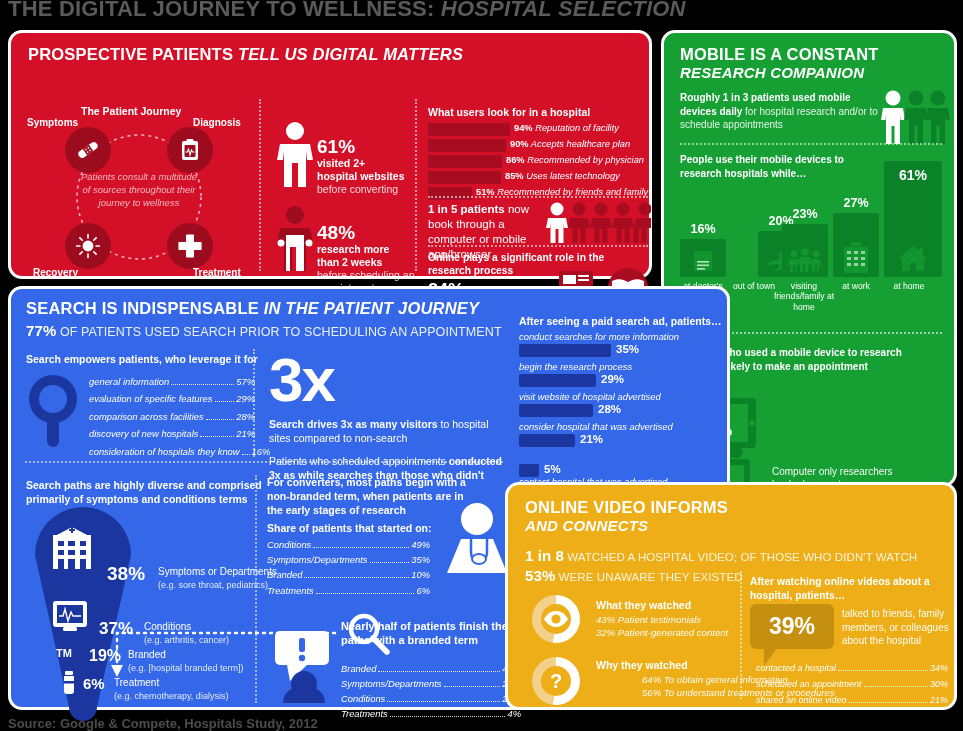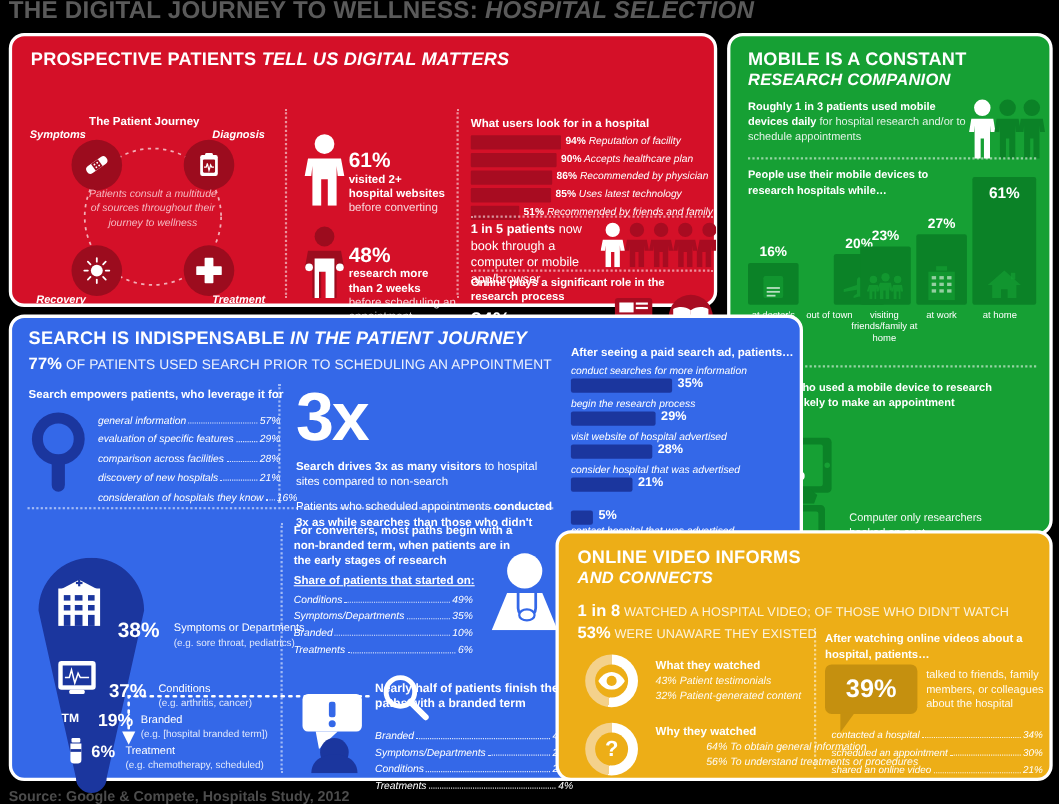--- a/index.html
+++ b/index.html
@@ -37,21 +37,21 @@
 
   
   #red-title { position: absolute; left: 17px; top: 12px; }
   #journey-title { position: absolute; left: 70px; top: 72px; color:#fff; font-size:10.5px; font-weight:bold; }
   .journey-wrap { position: absolute; left: 14px; top: 86px; width: 228px; height: 160px; }
   .jnode {
     position: absolute; width: 46px; height: 46px; border-radius: 50%;
     background: #9C0C1E; display:flex; align-items:center; justify-content:center;
     color:#fff; font-size: 22px;
   }
-  .jlabel { position:absolute; color:#fff; font-size:10px; font-weight:bold; white-space:nowrap;font-style:italic; }
+  .jlabel { position:absolute; color:#fff; font-size:10px; font-weight:bold; white-space:nowrap; }
   .jcenter {
     position:absolute; left: 52px; top: 52px; width: 124px;
     text-align:center; color:#F5B8C0; font-size:9.5px; font-style:italic; line-height:1.35;
   }
 
   .person { position:absolute; }
 
   #stat61 { position: absolute; left: 306px; top: 104px; width: 110px; }
   #stat48 { position: absolute; left: 306px; top: 190px; width: 110px; }
   .bignum { color:#fff; font-size: 19px; font-weight: bold; line-height: 1.05; }
@@ -95,21 +95,21 @@
   .pbar-lbl { position:absolute; color:#fff; font-size:9.4px; font-style:italic; }
   .pbar { position:absolute; height:13px; background:#1B369E; border-radius:2px; }
   .pbar-pct { position:absolute; color:#fff; font-size:11.5px; font-weight:bold; }
 
   #paths-title { position:absolute; left:15px; top:189px; width:250px; color:#fff; font-size:10.5px; font-weight:bold; line-height:1.35; }
   .funnel-row-pct { position:absolute; color:#fff; font-weight:bold; }
   .funnel-row-txt { position:absolute; color:#fff; font-size:10px; line-height:1.25; }
   .funnel-row-txt .eg { font-size:9px; opacity:.85; }
 
   #conv-title { position:absolute; left:256px; top:186px; width:200px; color:#fff; font-size:10.5px; font-weight:bold; line-height:1.35; }
-  #share-title { position:absolute; left:256px; top:233px; color:#fff; font-size:10.5px; font-weight:bold;text-decoration:underline; }
+  #share-title { position:absolute; left:256px; top:233px; color:#fff; font-size:10.5px; font-weight:bold; }
   #nearly-title { position:absolute; left:330px; top:330px; width:180px; color:#fff; font-size:11px; font-weight:bold; line-height:1.3; }
 
   
   #y-title { position:absolute; left:17px; top:13px; }
   #y-l1 { position:absolute; left:17px; top:62px; color:#fff; font-size:13px; letter-spacing:.1px; white-space:nowrap; }
   #y-l2 { position:absolute; left:17px; top:82px; color:#fff; font-size:13px; letter-spacing:.1px; white-space:nowrap; }
   #y-l1 b, #y-l2 b { font-size:15px; }
   #y-l1 .lt, #y-l2 .lt { opacity:.85; font-size:11.5px; }
   .donut { position:absolute; width:48px; height:48px; border-radius:50%; }
   .donut .hole { position:absolute; left:9px; top:9px; width:30px; height:30px; border-radius:50%; background:#EDAE17;
@@ -511,20 +511,21 @@
 
       <div class="pbar-lbl" style="left:0;top:90px;">consider hospital that was advertised</div>
       <div class="pbar" style="left:0;top:103px;width:56px;"></div>
       <div class="pbar-pct" style="left:61px;top:102px;">21%</div>
 
       <div class="pbar-lbl" style="left:0;top:120px;margin-top:25px;">contact hospital that was advertised</div>
       <div class="pbar" style="left:0;top:133px;width:20px;"></div>
       <div class="pbar-pct" style="left:25px;top:132px;">5%</div>
     </div>
 
+    <div id="paths-title">Search paths are highly diverse and comprised primarily of symptoms and conditions terms</div>
 
     <svg width="120" height="220" style="position:absolute;left:14px;top:218px;">
       <path d="M10 48 A48 48 0 1 1 106 48 L72 200 A12 12 0 0 1 44 200 Z" fill="#1B369E"></path>
     </svg>
     <svg width="50" height="48" viewBox="0 0 50 48" style="position:absolute;left:36px;top:236px;">
       <rect x="6" y="10" width="38" height="34" fill="#fff"></rect>
       <path d="M25 2 8 11h34z" fill="#fff"></path>
       <rect x="22" y="4" width="6" height="2" fill="#1B369E"></rect>
         <rect x="24" y="2" width="2" height="6" fill="#1B369E"></rect>
       <g fill="#1B369E">
@@ -561,21 +562,21 @@
       <span>Branded</span><br><span class="eg">(e.g. [hospital branded term])</span>
     </div>
 
     <svg width="18" height="24" viewBox="0 0 18 24" style="position:absolute;left:49px;top:382px;">
       <rect x="5" y="0" width="8" height="4" rx="1" fill="#fff"></rect>
       <path d="M4 5h10v15a3 3 0 0 1-3 3H7a3 3 0 0 1-3-3z" fill="#fff"></path>
       <rect x="4" y="10" width="10" height="2.5" fill="#1B369E"></rect>
     </svg>
     <div class="funnel-row-pct" style="left:72px; top:386px; font-size:15px;">6%</div>
     <div class="funnel-row-txt" style="left:103px; top:388px; width:160px;">
-      <span>Treatment</span><br><span class="eg">(e.g. chemotherapy, scheduled)</span>
+      <span>Treatment</span><br><span class="eg">(e.g. chemotherapy, dialysis)</span>
     </div>
 
     <div class="vdots" style="left:244px; top:186px; height:228px;"></div>
 
     <div id="conv-title">For converters, most paths begin with a non-branded term, when patients are in the early stages of research</div>
     <div id="share-title">Share of patients that started on:</div>
     <div class="dotlist" style="left:256px; top:248px; width:163px; line-height:1.62;">
       <div class="dotrow">
           <span>Conditions</span>
           <span class="fill"></span>

